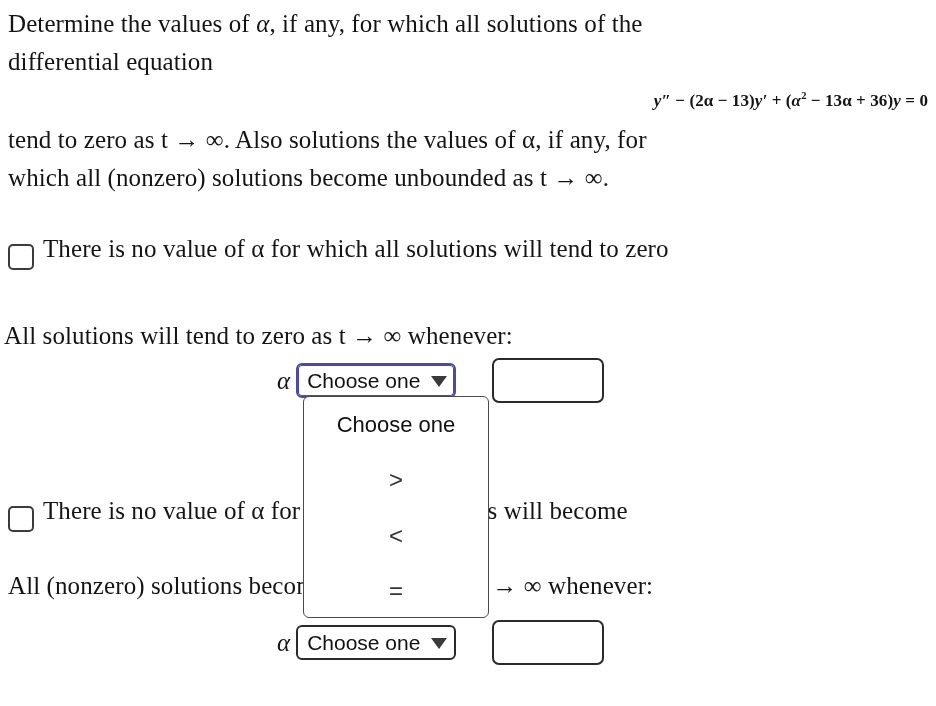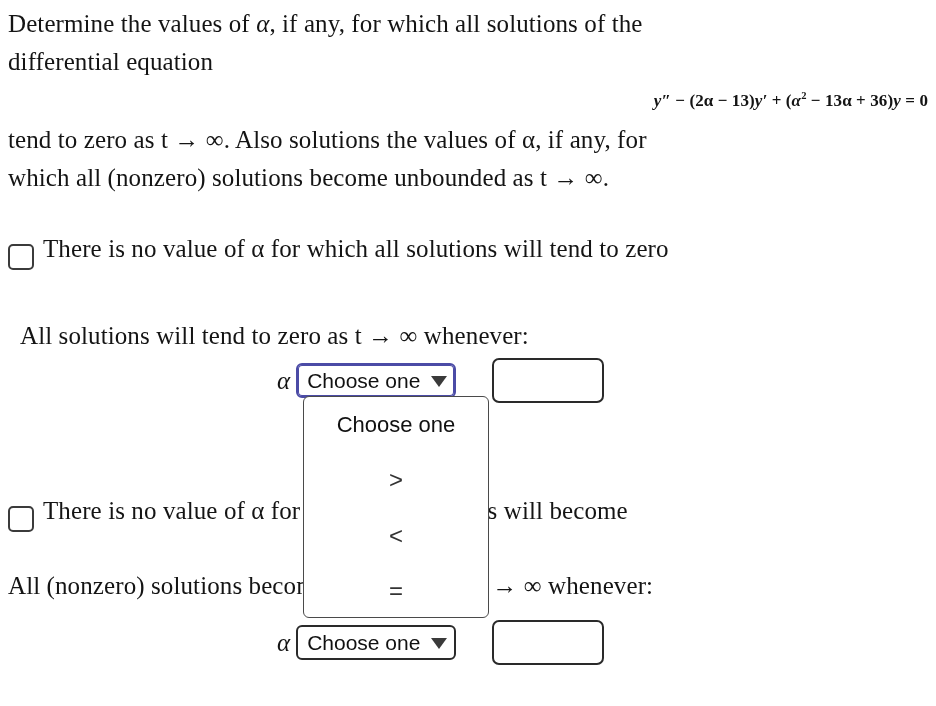--- a/index.html
+++ b/index.html
@@ -76,21 +76,21 @@
     line-height: 36px;
     max-width: 880px;
   }
 
   #chk-row-1 { left: 8px; top: 228px; width: 920px; }
   #chk-row-2 { left: 8px; top: 490px; width: 920px; }
 
   
   #line-tendzero {
     position: absolute;
-    left: 20px;
+    left: 4px;
     top: 318px;
     font-size: 25px;
     line-height: 36px;
     white-space: nowrap;
   }
   #line-unbounded {
     position: absolute;
     left: 8px;
     top: 568px;
     font-size: 25px;

